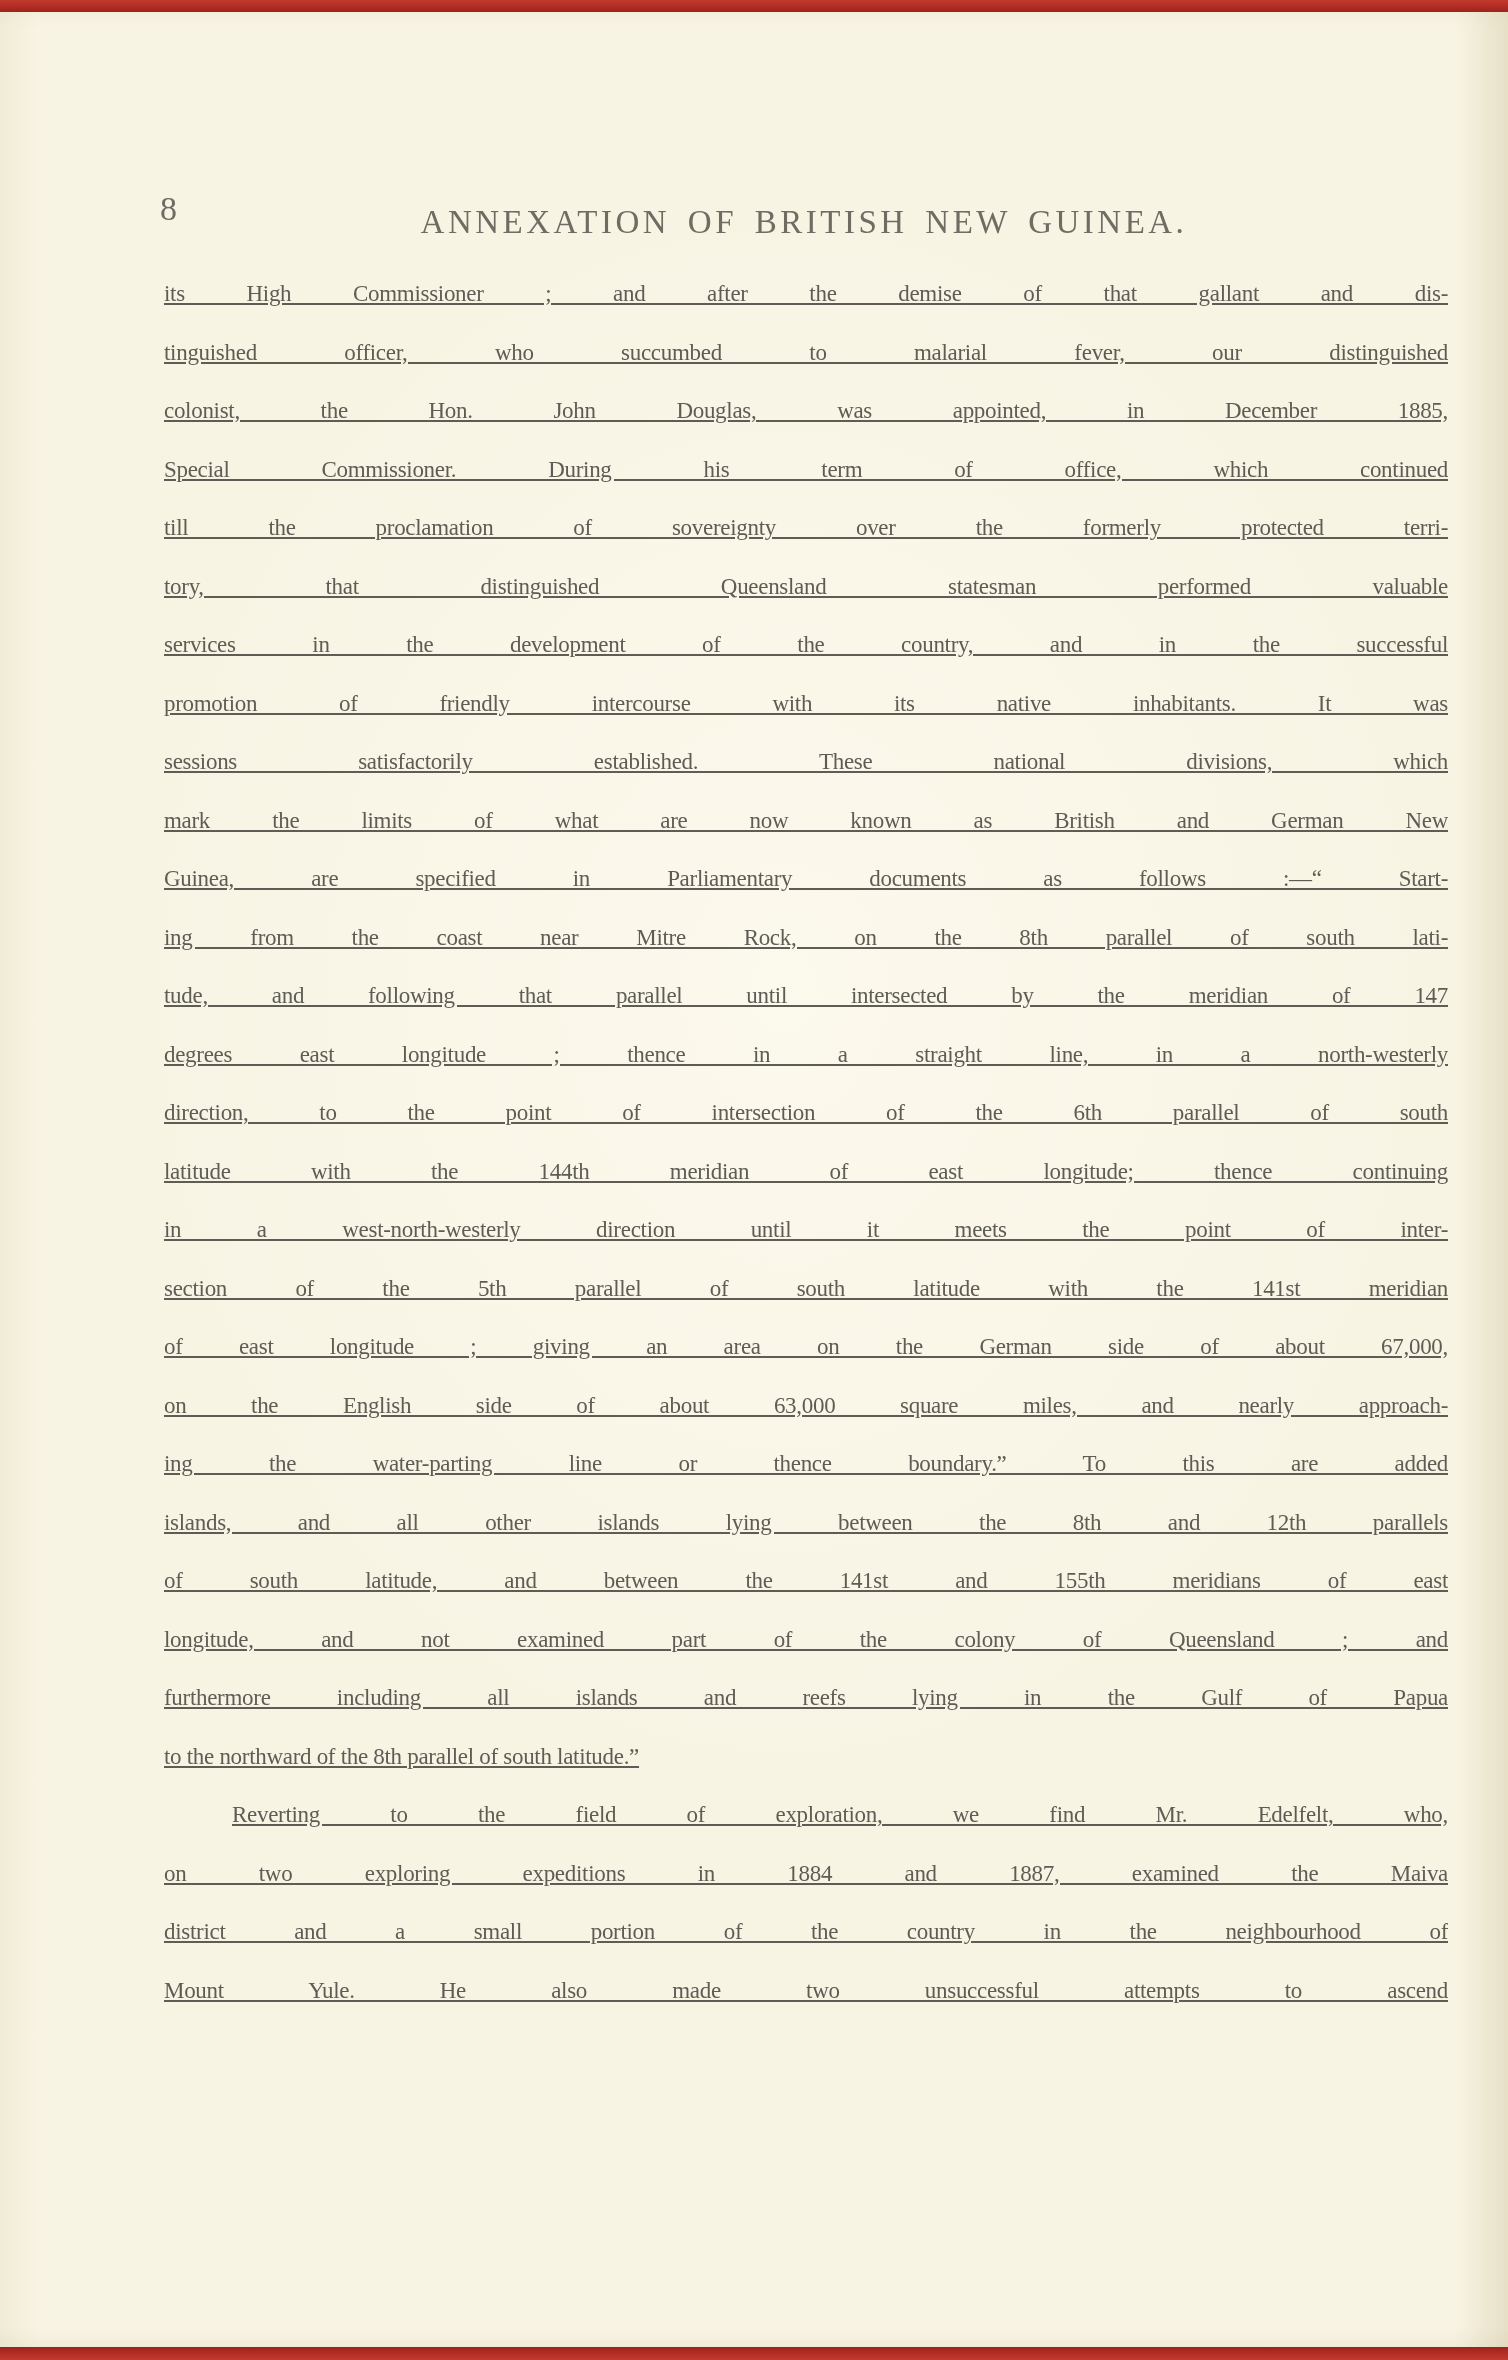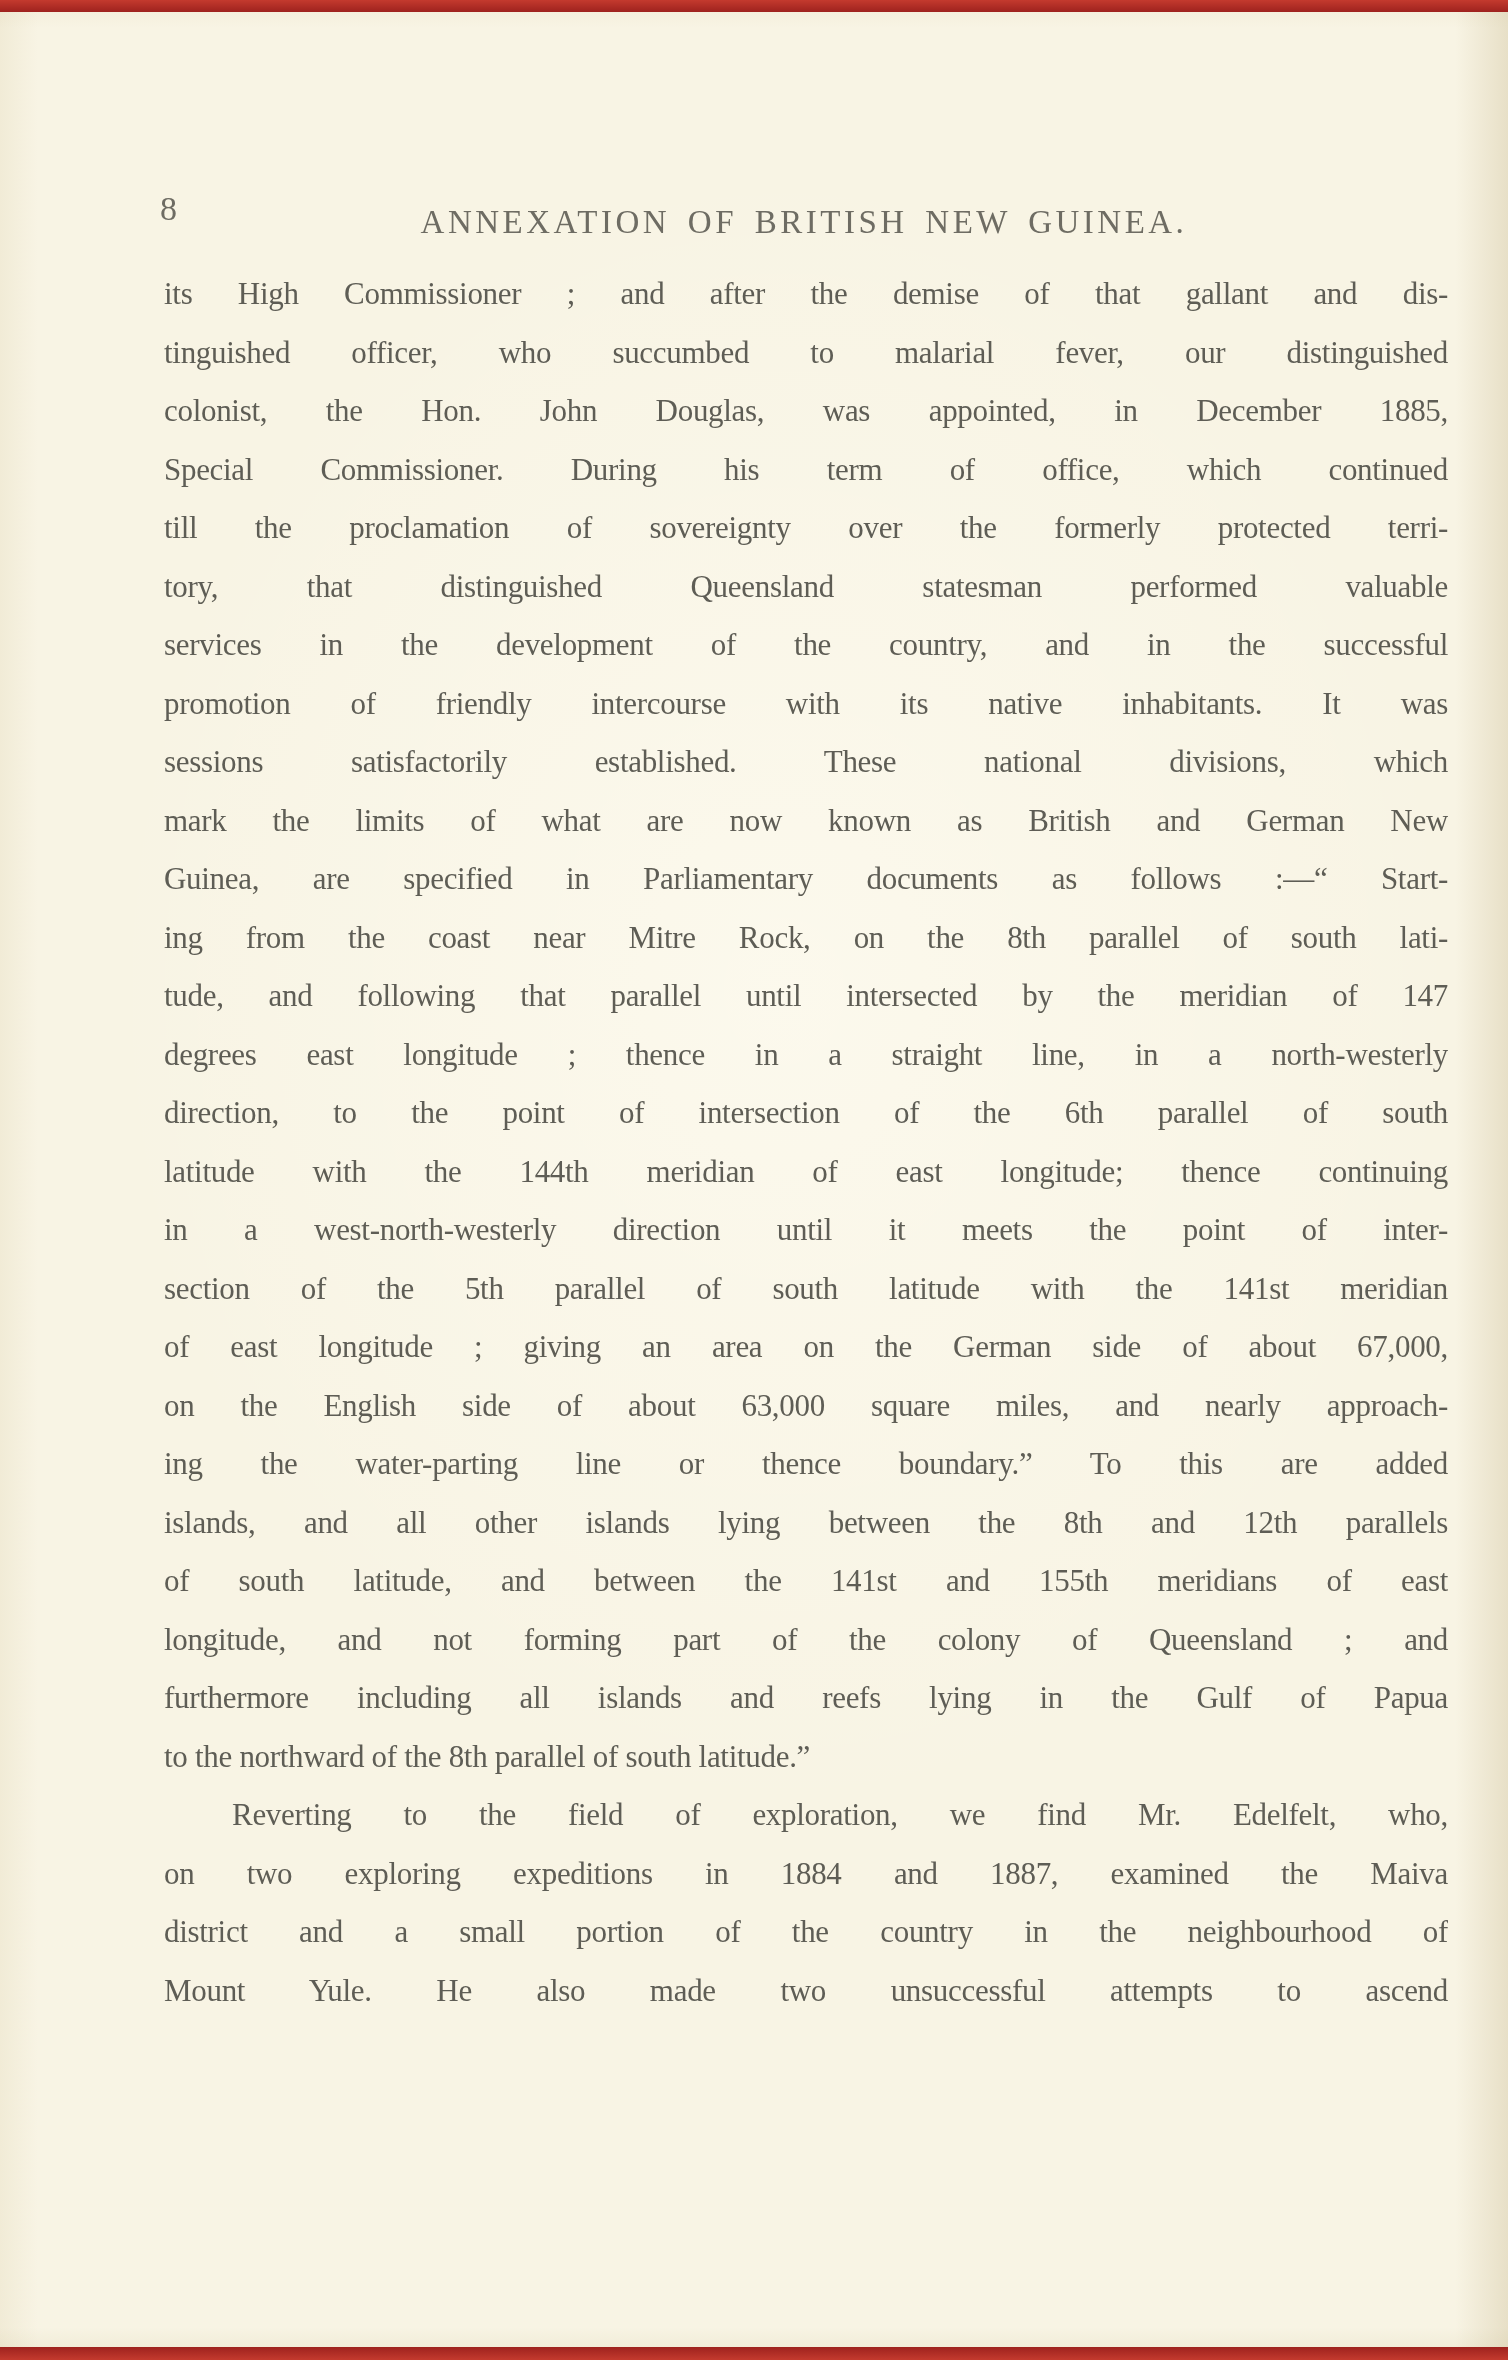--- a/index.html
+++ b/index.html
@@ -33,22 +33,23 @@
     color: #6e6c63;
   }
   .running-title {
     position: absolute; top: 204px; left: 300px; width: 1008px;
     text-align: center;
     font-size: 33px; letter-spacing: 3.5px; word-spacing: 6px;
     color: #6e6c63;
   }
   .text-block {
     position: absolute; top: 265px; left: 164px; width: 1284px;
-    font-size: 31px; line-height: 58.5px; letter-spacing: -0.3px;
+    font-size: 23px; line-height: 58.5px; letter-spacing: -0.3px;
     color: #5e5d55;
+    text-decoration: underline;
   }
   .tl {
     height: 58.5px; overflow: hidden;
     text-align: justify; text-align-last: justify;
   }
   .tl.para-end { text-align-last: left; }
   .tl.indent { text-indent: 68px; }
 </style>
 </head>
 <body>
@@ -77,21 +78,21 @@
       <div class="tl">degrees east longitude ; thence in a straight line, in a north-westerly</div>
       <div class="tl">direction, to the point of intersection of the 6th parallel of south</div>
       <div class="tl">latitude with the 144th meridian of east longitude; thence continuing</div>
       <div class="tl">in a west-north-westerly direction until it meets the point of inter-</div>
       <div class="tl">section of the 5th parallel of south latitude with the 141st meridian</div>
       <div class="tl">of east longitude ; giving an area on the German side of about 67,000,</div>
       <div class="tl">on the English side of about 63,000 square miles, and nearly approach-</div>
       <div class="tl">ing the water-parting line or thence boundary.”  To this are added</div>
       <div class="tl">islands, and all other islands lying between the 8th and 12th parallels</div>
       <div class="tl">of south latitude, and between the 141st and 155th meridians of east</div>
-      <div class="tl">longitude, and not forming part of the colony of Queensland ; and</div>
+      <div class="tl">longitude, and not examined part of the colony of Queensland ; and</div>
       <div class="tl">furthermore including all islands and reefs lying in the Gulf of Papua</div>
       <div class="tl para-end">to the northward of the 8th parallel of south latitude.”</div>
       <div class="tl indent">Reverting to the field of exploration, we find Mr. Edelfelt, who,</div>
       <div class="tl">on two exploring expeditions in 1884 and 1887, examined the Maiva</div>
       <div class="tl">district and a small portion of the country in the neighbourhood of</div>
       <div class="tl">Mount Yule.  He also made two unsuccessful attempts to ascend</div>
     </div>
 
   <div class="edge-bottom"></div>
 </div>

